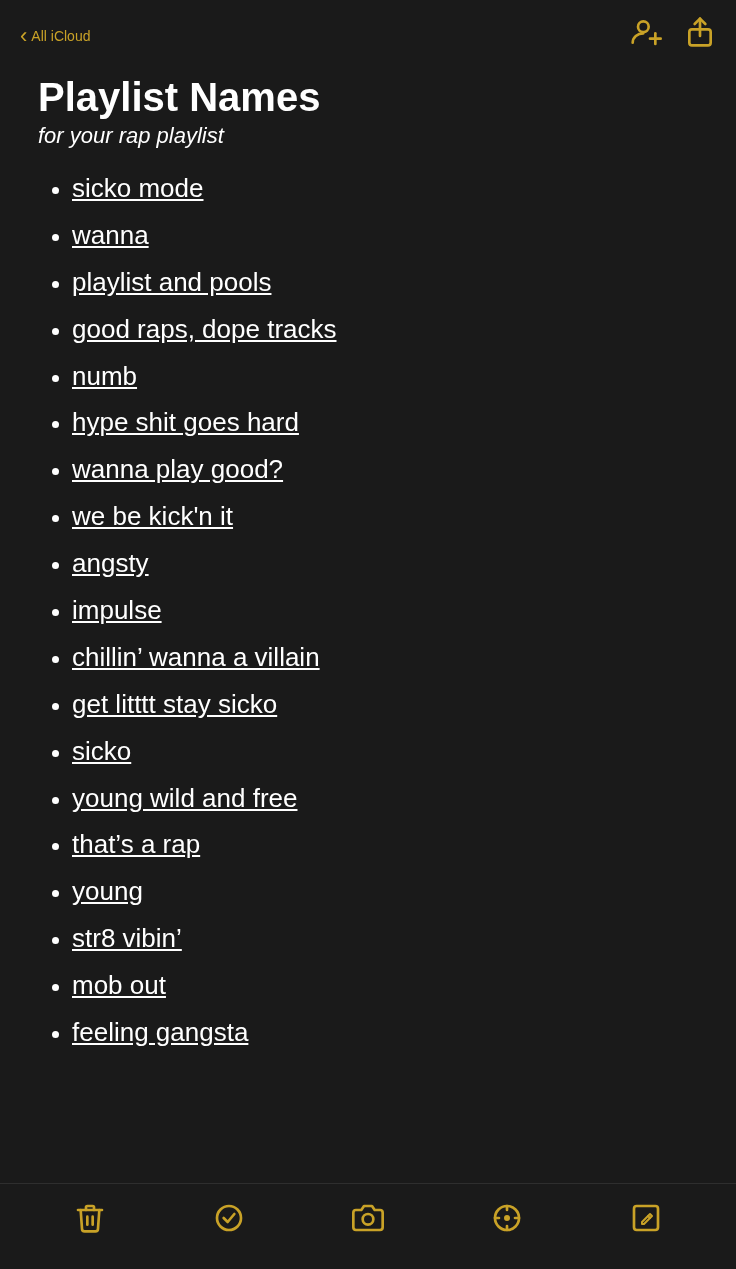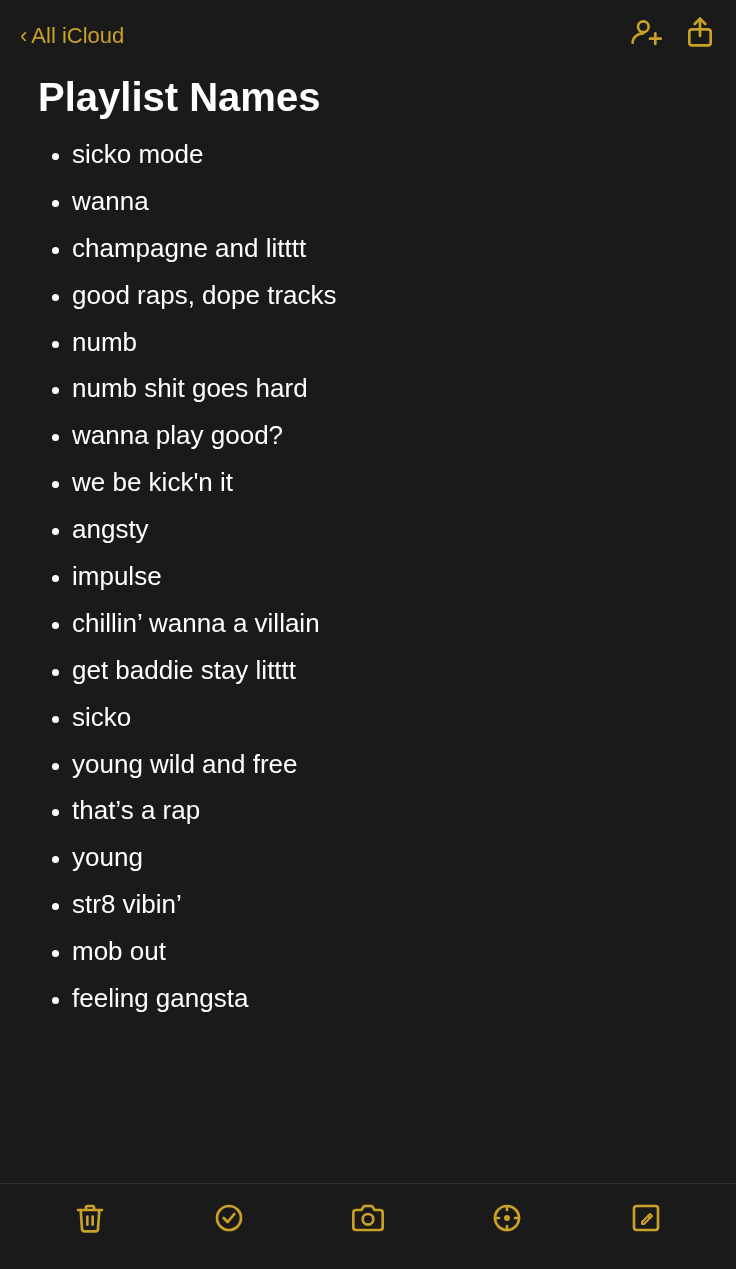--- a/index.html
+++ b/index.html
@@ -32,21 +32,21 @@
       font-size: 22px;
       cursor: pointer;
     }
 
     .back-chevron {
       font-size: 22px;
       color: #c9a227;
     }
 
     .back-label {
-      font-size: 22px;
+      font-size: 14px;
       color: #c9a227;
       text-align: right;
     }
 
     .top-icons {
       display: flex;
       align-items: center;
       gap: 22px;
     }
 
@@ -57,35 +57,36 @@
     }
 
     .content {
       padding: 10px 38px 30px 38px;
     }
 
     .page-title {
       font-size: 40px;
       font-weight: 800;
       color: #ffffff;
-      margin-bottom: 12px;
+      margin-bottom: 4px;
       line-height: 1.1;
     }
 
     .subtitle {
       font-size: 22px;
       font-style: italic;
       color: #ffffff;
       margin-bottom: 16px;
       font-weight: 500;
     }
 
     .playlist-list {
       list-style: disc;
       padding-left: 34px;
+      text-decoration: underline;
     }
 
     .playlist-list li {
       font-size: 26px;
       color: #ffffff;
       line-height: 1.65;
       padding: 2px 0;
     }
 
     .playlist-list li::marker {
@@ -147,34 +148,35 @@
         <rect x="4" y="10" width="16" height="12" rx="2" stroke="#c9a227" stroke-width="2" fill="none"></rect>
         <line x1="12" y1="2" x2="12" y2="15" stroke="#c9a227" stroke-width="2" stroke-linecap="round"></line>
         <polyline points="8,6 12,2 16,6" stroke="#c9a227" stroke-width="2" fill="none" stroke-linecap="round" stroke-linejoin="round"></polyline>
       </svg>
     </span>
   </div>
 </div>
 
 <div class="content">
   <h1 class="page-title">Playlist Names</h1>
+  <p class="subtitle">for your rap playlist</p>
 
   <ul class="playlist-list">
   <li>sicko mode</li>
       <li>wanna</li>
-      <li>champagne and litttt</li>
+      <li>playlist and pools</li>
       <li>good raps, dope tracks</li>
       <li>numb</li>
-      <li>numb shit goes hard</li>
+      <li>hype shit goes hard</li>
       <li>wanna play good?</li>
       <li>we be kick'n it</li>
       <li>angsty</li>
       <li>impulse</li>
       <li>chillin’ wanna a villain</li>
-      <li>get baddie stay litttt</li>
+      <li>get litttt stay sicko</li>
       <li>sicko</li>
       <li>young wild and free</li>
       <li>that’s a rap</li>
       <li>young</li>
       <li>str8 vibin’</li>
       <li>mob out</li>
       <li>feeling gangsta</li>
     </ul>
 </div>
 

